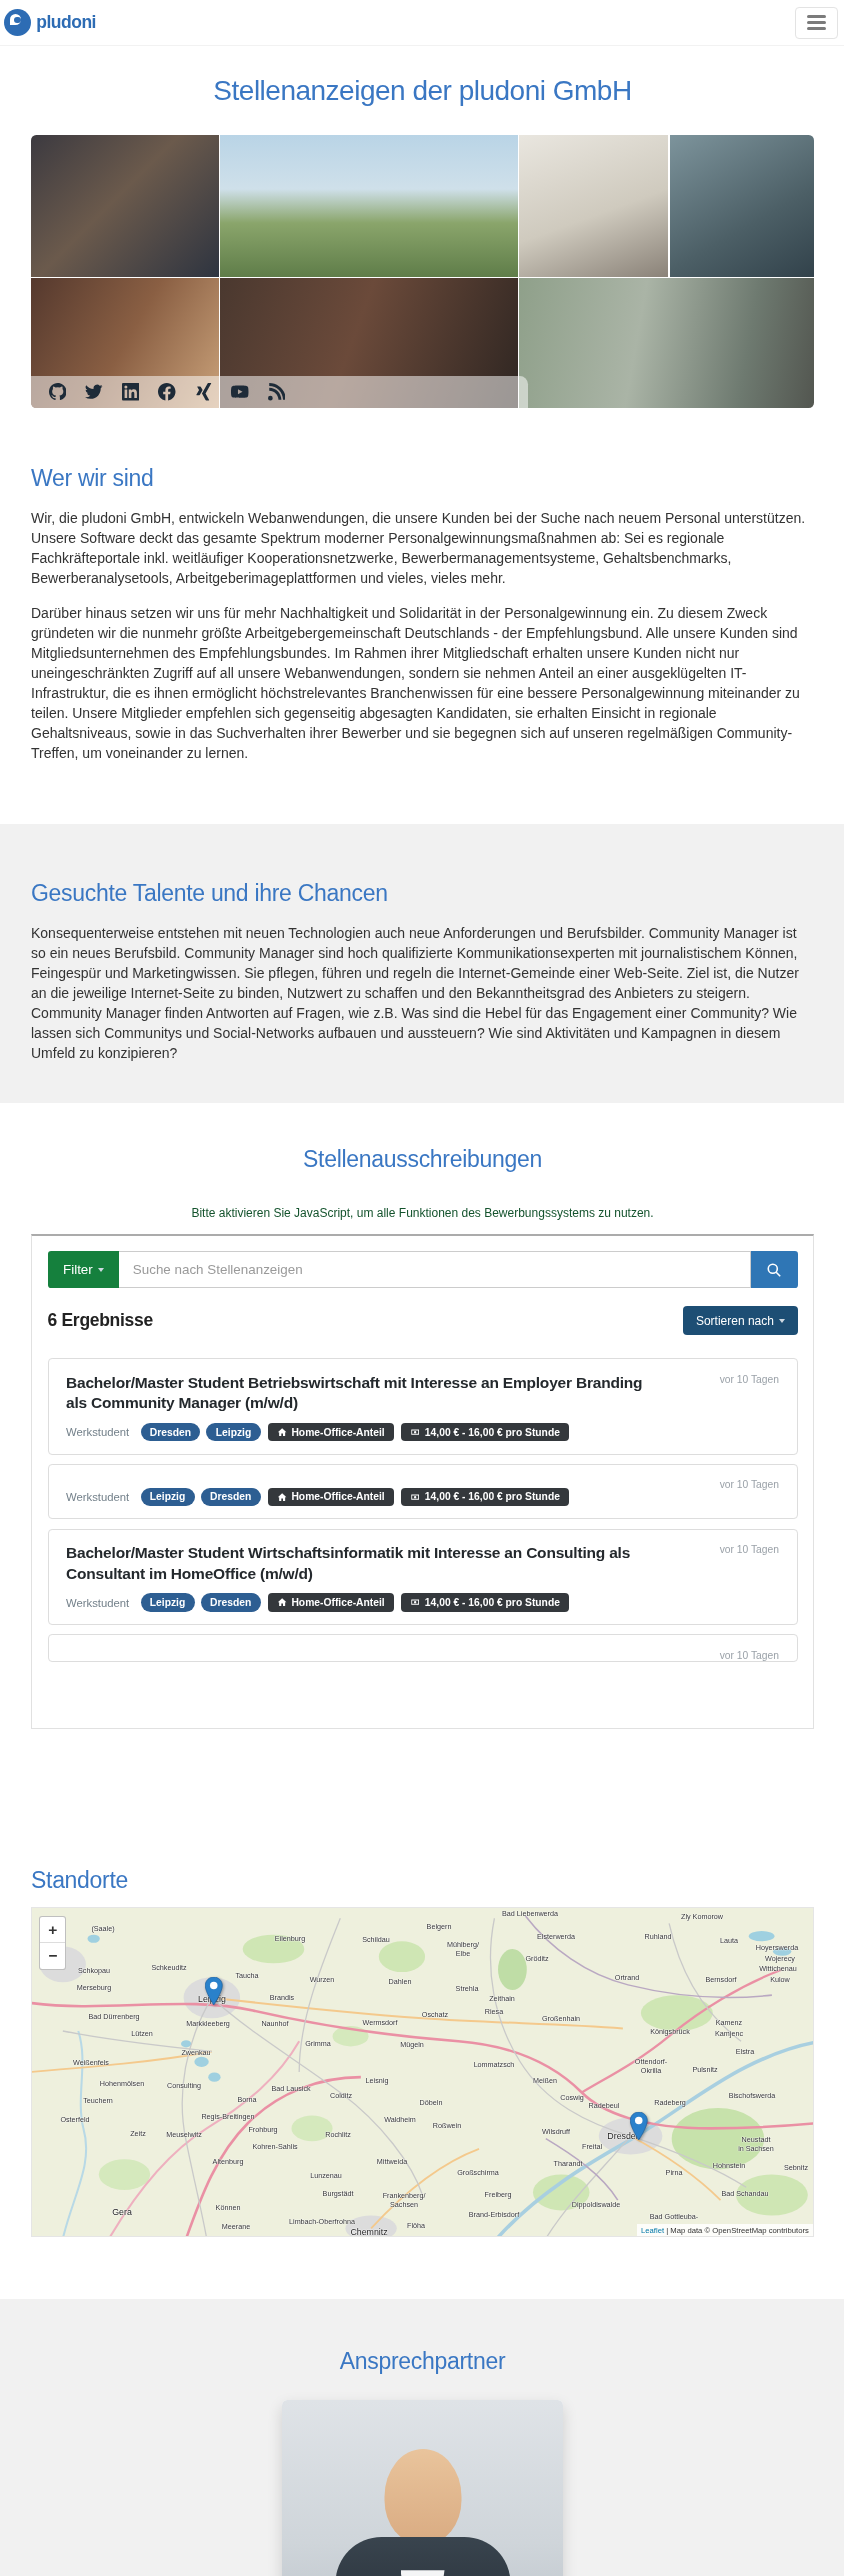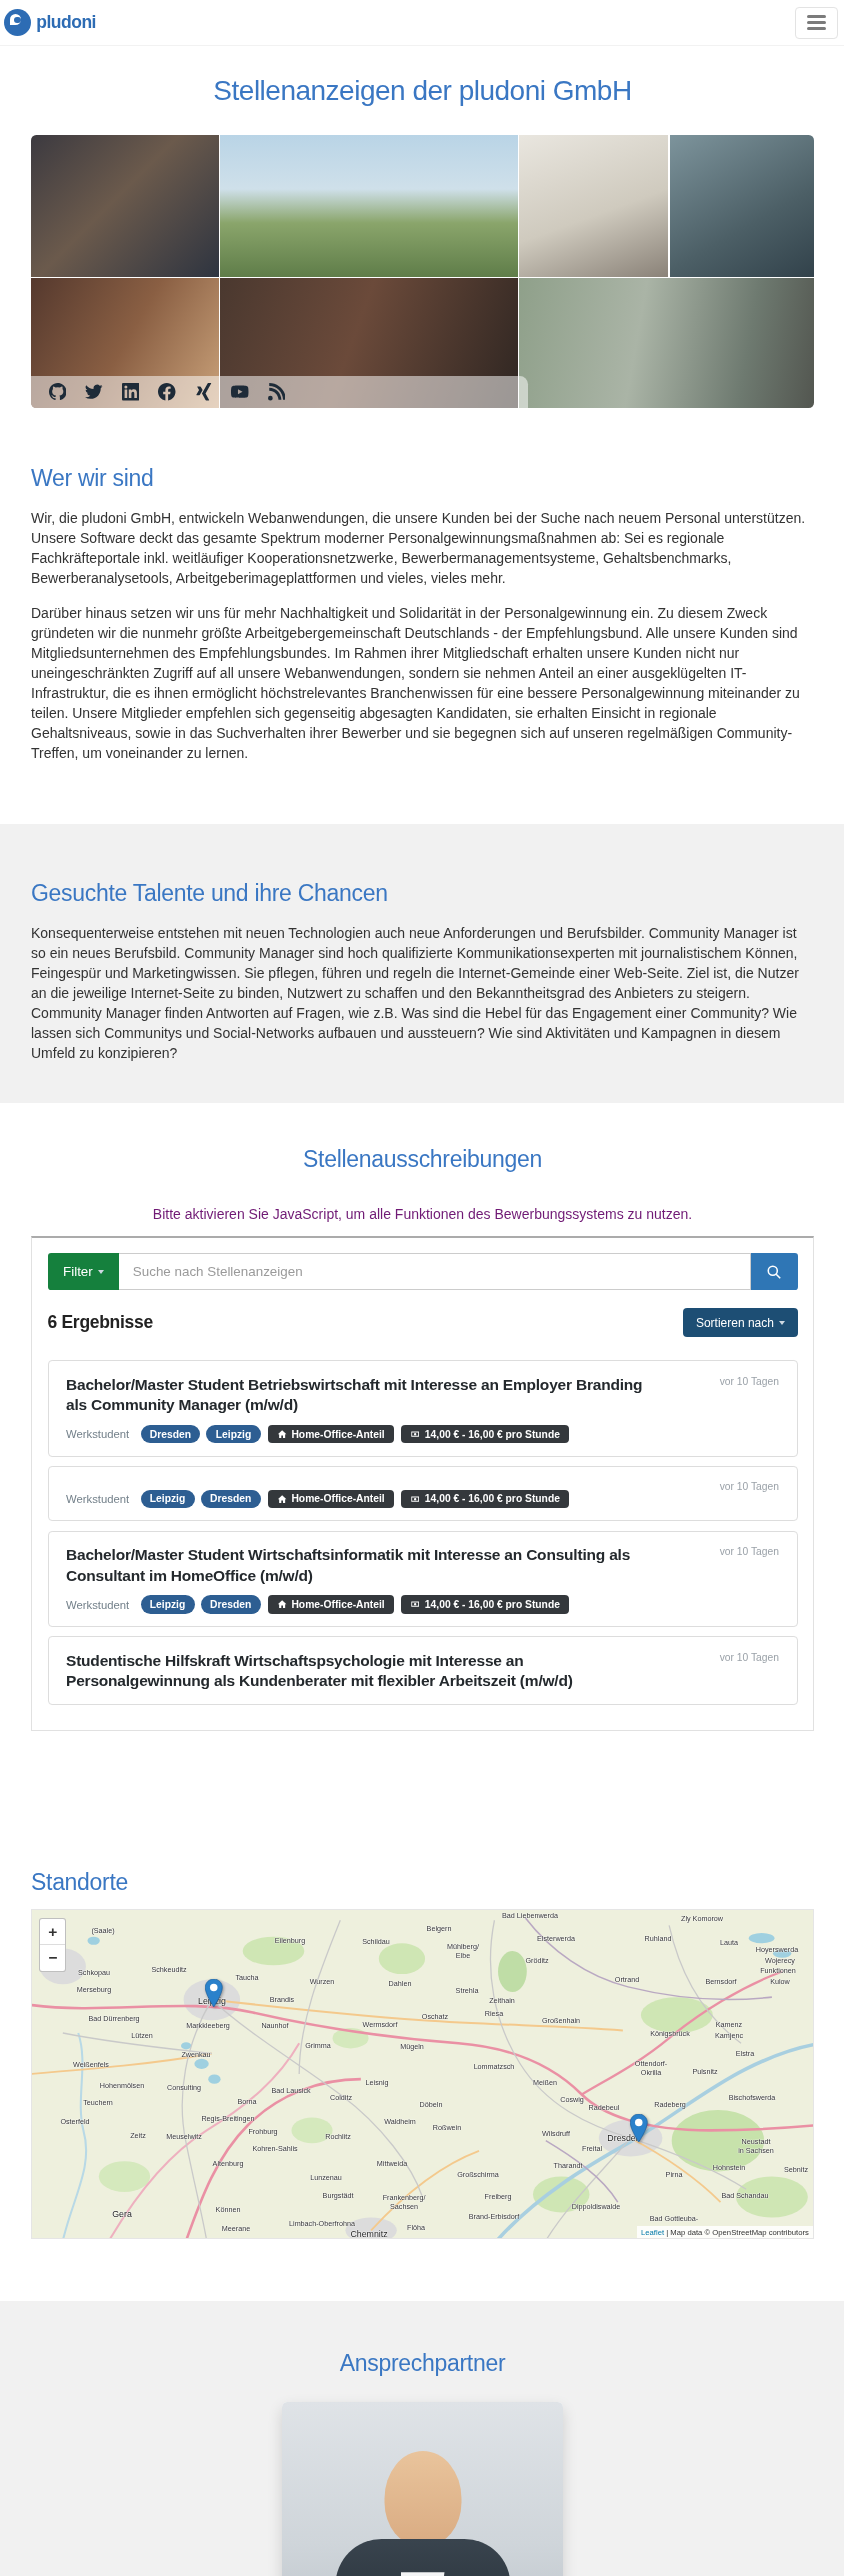--- a/index.html
+++ b/index.html
@@ -37,21 +37,21 @@
 
   
   .about { padding-top:57px; }
   .about p, .talents p { font-size:14px; line-height:20px; color:#333; margin-top:15.5px; }
   .about { padding-bottom:61px; }
   .band-gray { background:#f1f1f1; }
   .talents { padding:56px 0 40px; }
 
   
   .jobs-head { padding-top:43px; }
-  .js-notice { text-align:center; font-size:14px; color:#701a75; margin-top:33px; }
+  .js-notice { text-align:center; font-size:12px; color:#14532d; margin-top:33px; }
   .jobs-panel { margin-top:14.4px; border:0.5px solid #e1e1e1; border-top:2.1px solid #ababab; height:495px; overflow:hidden; padding:15.5px; background:#fff; }
   .filter-row { display:flex; height:37px; }
   .btn-filter { background:#15803d; color:#fff; border:none; font-size:13.4px; padding:0 15.5px; border-radius:3.1px 0 0 3.1px; display:flex; align-items:center; gap:5.2px; cursor:pointer; font-family:inherit; }
   .caret { display:inline-block; width:0; height:0; border-left:3.6px solid transparent; border-right:3.6px solid transparent; border-top:4.1px solid #cfd9e2; }
   .search-input { flex:1; border:0.5px solid #ccc; border-left:none; font-size:13.4px; padding:0 13.4px; color:#333; font-family:inherit; outline:none; }
   .search-input::placeholder { color:#9a9a9a; }
   .btn-search { width:47px; background:#2f76b5; border:none; border-radius:0 3.1px 3.1px 0; display:flex; align-items:center; justify-content:center; cursor:pointer; }
   .btn-search svg { width:15.5px; height:15.5px; stroke:#fff; fill:none; stroke-width:2.4; }
   .results-row { display:flex; align-items:center; justify-content:space-between; margin-top:17.5px; }
   .results-count { font-size:17.5px; font-weight:700; color:#222; letter-spacing:-0.3px; }
@@ -247,21 +247,20 @@
       <span class="pill pill-dark">
         <svg viewBox="0 0 24 24">
                 <path d="M3 6h18v12H3zm2 2v8h14V8zm7 1.2a2.8 2.8 0 1 1 0 5.6 2.8 2.8 0 0 1 0-5.6z"></path>
               </svg>
         <span>14,00 € - 16,00 € pro Stunde</span>
       </span>
     </div>
   </div>
 
   <div class="job-card">
-    <div class="job-title">Studentische Hilfskraft Wirtschaftspsychologie mit Interesse an Personalgewinnung als Kundenberater mit flexibler Arbeitszeit (m/w/d)</div>
     <div class="job-age">vor 10 Tagen</div>
 
   </div>
 </div>
   </div>
 </div>
 
 <div class="container standorte">
   <h2 class="sec">Standorte</h2>
   <div class="map" id="map">
@@ -319,21 +318,21 @@
         <span class="map-label" style="left: 498px; top: 5.2px;">Bad Liebenwerda</span>
         <span class="map-label" style="left: 670px; top: 8.2px;">Zly Komorow</span>
         <span class="map-label" style="left: 431px; top: 41px;">Mühlberg/
 Elbe</span>
         <span class="map-label" style="left: 524px; top: 28px;">Elsterwerda</span>
         <span class="map-label" style="left: 626px; top: 28px;">Ruhland</span>
         <span class="map-label" style="left: 697px; top: 32px;">Lauta</span>
         <span class="map-label" style="left: 745px; top: 39px;">Hoyerswerda</span>
         <span class="map-label" style="left: 748px; top: 50px;">Wojerecy</span>
         <span class="map-label" style="left: 505px; top: 50px;">Gröditz</span>
-        <span class="map-label" style="left: 746px; top: 60px;">Funktionen</span>
+        <span class="map-label" style="left: 746px; top: 60px;">Wittichenau</span>
         <span class="map-label" style="left: 137px; top: 59px;">Schkeuditz</span>
         <span class="map-label" style="left: 215px; top: 67px;">Taucha</span>
         <span class="map-label" style="left: 290px; top: 71px;">Wurzen</span>
         <span class="map-label" style="left: 368px; top: 73px;">Dahlen</span>
         <span class="map-label" style="left: 435px; top: 80px;">Strehla</span>
         <span class="map-label" style="left: 595px; top: 69px;">Ortrand</span>
         <span class="map-label" style="left: 689px; top: 71px;">Bernsdorf</span>
         <span class="map-label" style="left: 748px; top: 71px;">Kulow</span>
         <span class="map-label" style="left: 62px; top: 62px;">Schkopau</span>
         <span class="map-label" style="left: 62px; top: 79px;">Merseburg</span>

